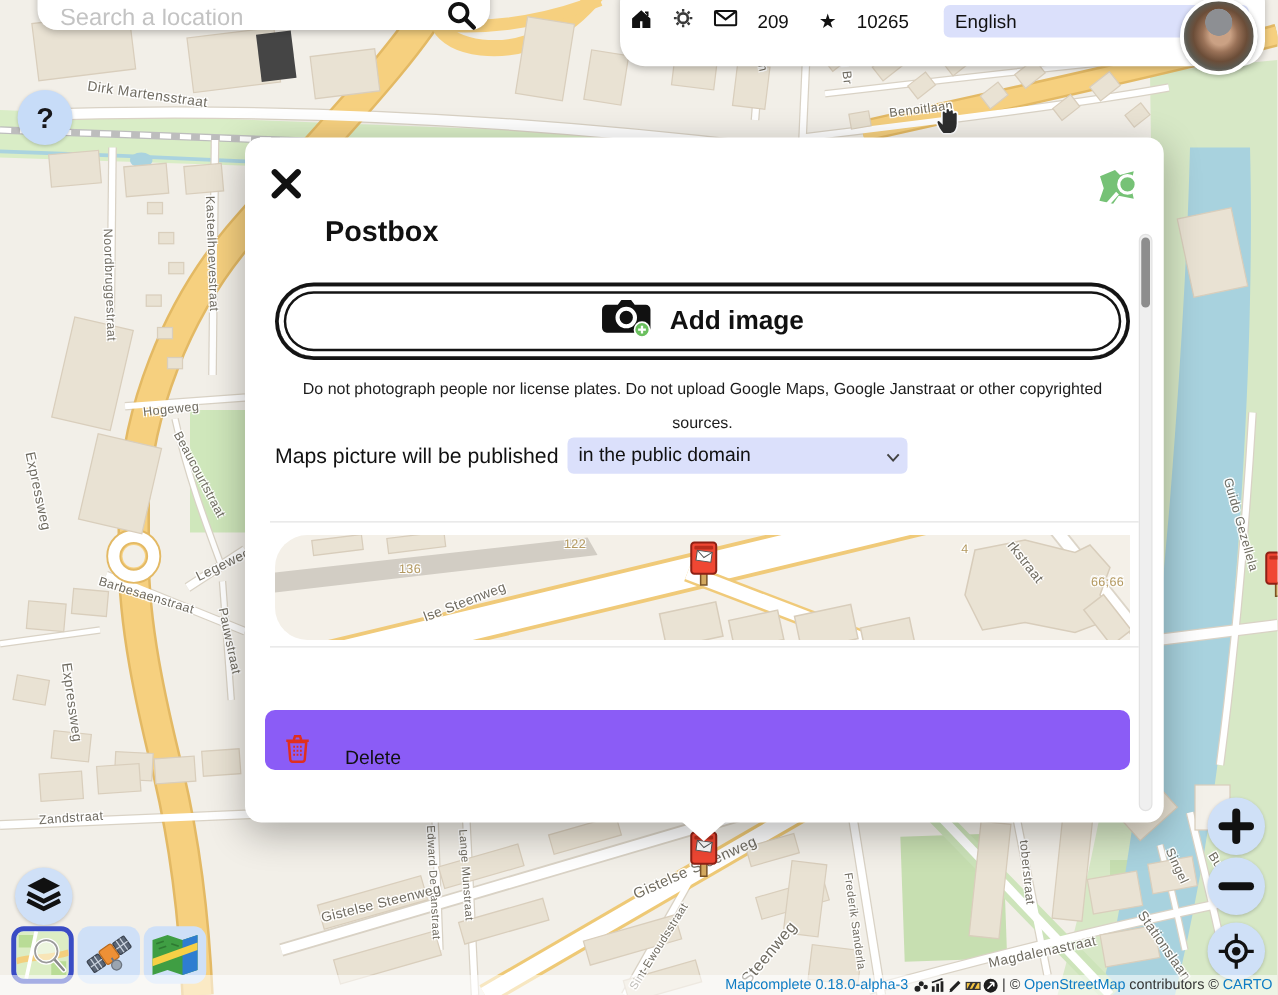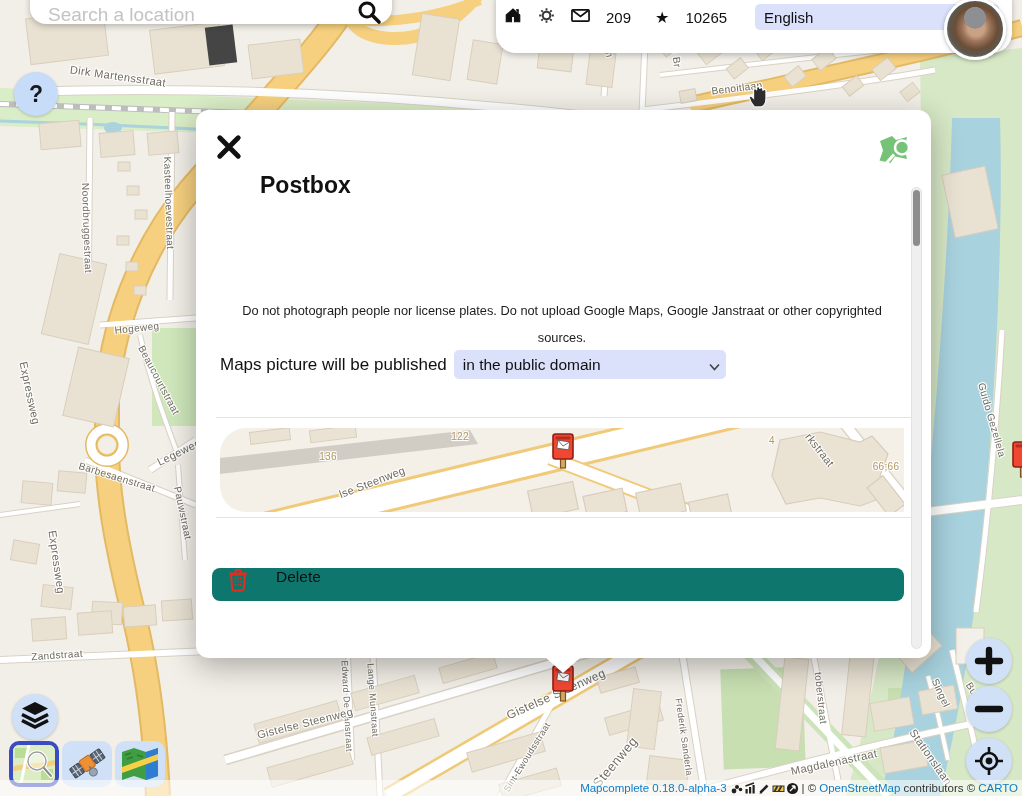--- a/index.html
+++ b/index.html
@@ -61,22 +61,22 @@
     display:flex; align-items:center; justify-content:center; gap:15px; cursor:pointer; }
   .add-image-label { font-size:21px; font-weight:700; color:#111; }
   .image-hint { position:absolute; left:34px; top:188px; width:664px; text-align:center;
     font-size:12.8px; color:#1c1c1c; line-height:2.1; }
   .license-row { position:absolute; left:24px; top:240px; display:flex; align-items:center; font-size:17px; color:#111; }
   .license-select { position:relative; margin-left:7px; width:272px; height:29px; background:#dbe0fb; border-radius:5px;
     display:flex; align-items:center; padding:0 26px 0 9px; font-size:15.5px; color:#111; cursor:pointer; }
   .divider { position:absolute; left:20px; right:20px; height:1px; background:#e4e4e4; }
   .minimap { position:absolute; left:24px; top:318px; width:784px; height:84px; border-radius:26px; overflow:hidden; }
   .minimap .street-label { letter-spacing:.3px; }
-  .delete-row { position:absolute; left:16px; top:458px; width:692px; height:33px; background:#0f766e;
-    border-radius:8px; display:flex; align-items:flex-start; padding-left:16px; gap:28px; cursor:pointer; }
+  .delete-row { position:absolute; left:16px; top:458px; width:692px; height:48px; background:#8b5cf6;
+    border-radius:8px; display:flex; align-items:flex-end; padding-left:16px; gap:28px; cursor:pointer; }
   .delete-label { font-size:15.5px; color:#111; }
 
   
   .layers-button { position:absolute; left:12px; top:694px; width:46px; height:46px; border-radius:50%;
     background:#cfe0f7; display:flex; align-items:center; justify-content:center; box-shadow:0 1px 3px rgba(0,0,0,.2); cursor:pointer; }
   .style-row { position:absolute; left:9px; top:741px; display:flex; gap:3px; }
   .style-btn { width:50px; height:46px; border-radius:10px; background:#cfe0f7; display:flex;
     align-items:center; justify-content:center; cursor:pointer; overflow:hidden; }
   .style-btn.selected { border:4px solid #3a4cc4; }
 
@@ -362,20 +362,31 @@
     <span class="modal-title">Postbox</span>
     <span class="theme-logo">
       <svg width="34" height="34" viewBox="0 0 34 34">
         <path d="M4 7 L16 2 L20 6 L31 3 L28.5 14 L31 25 L19 22.5 L14.5 29 L3.5 26.5 L7 16.5 Z" fill="#76c276"></path>
         <circle cx="26" cy="13.5" r="7" fill="#76c276" stroke="#fff" stroke-width="2.6"></circle>
         <path d="M9.5 30 L18 20.5" stroke="#fff" stroke-width="3"></path>
       </svg>
     </span>
   </div>
 
+  <div class="add-image-btn">
+    <span>
+      <svg width="40" height="31" viewBox="0 0 40 32">
+        <path d="M13 5 l3 -4 h8 l3 4 h9 a4 4 0 0 1 4 4 v15 a4 4 0 0 1 -4 4 H4 a4 4 0 0 1 -4 -4 V9 a4 4 0 0 1 4 -4 z" fill="#111"></path>
+        <circle cx="20" cy="15.5" r="7.2" fill="none" stroke="#fff" stroke-width="3.4"></circle>
+        <circle cx="33" cy="25.5" r="6.2" fill="#6abf5e" stroke="#fff" stroke-width="1.4"></circle>
+        <path d="M33 22.3 v6.4 M29.8 25.5 h6.4" stroke="#fff" stroke-width="1.9"></path>
+      </svg>
+    </span>
+    <span class="add-image-label">Add image</span>
+  </div>
 
   <div class="image-hint">Do not photograph people nor license plates. Do not upload Google Maps, Google Janstraat or other copyrighted sources.</div>
 
   <div class="license-row">
     <span>Maps picture will be published</span>
     <div class="license-select">
       <span>in the public domain</span>
       <span class="lang-chevron"><svg width="11" height="8" viewBox="0 0 11 8">
             <path d="M1 1.5 L5.5 6.5 L10 1.5" fill="none" stroke="#444" stroke-width="1.6"></path>
           </svg></span>

